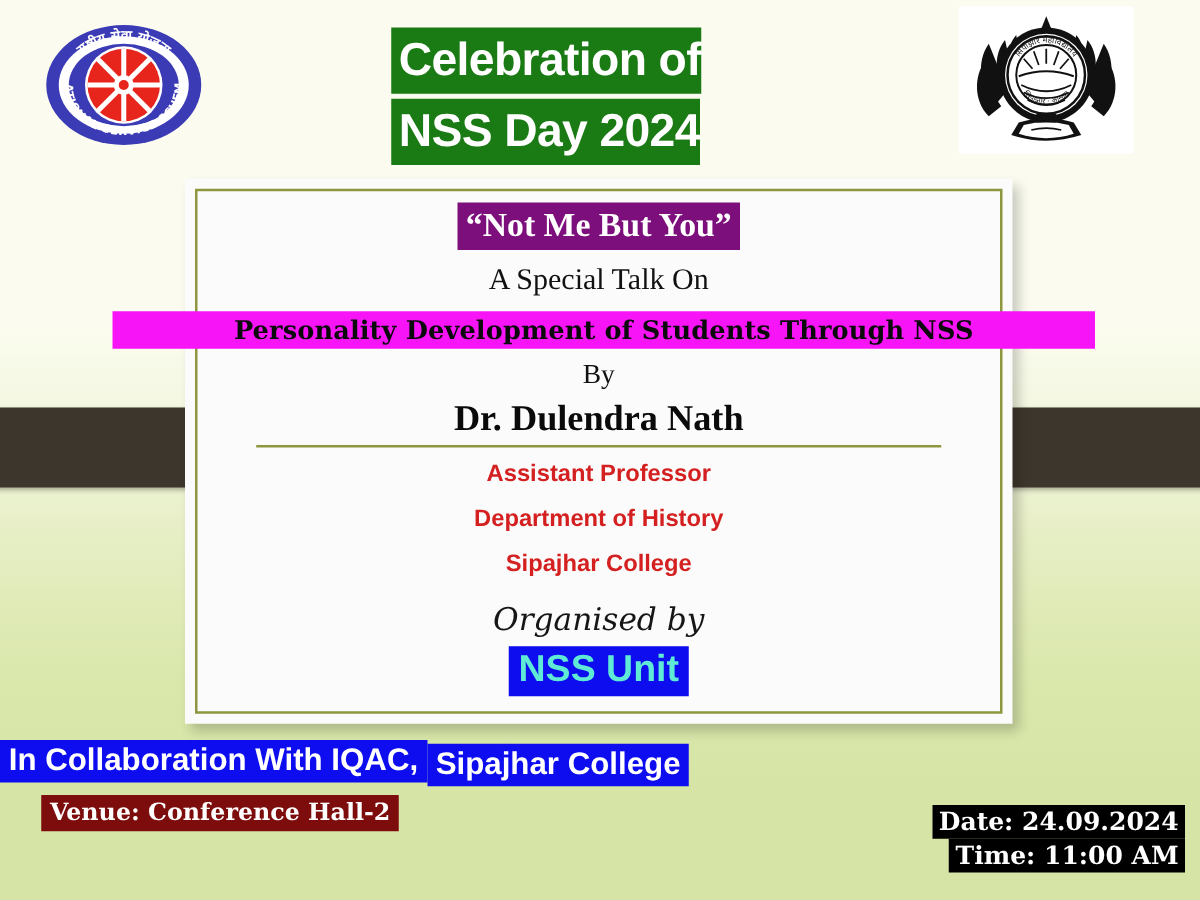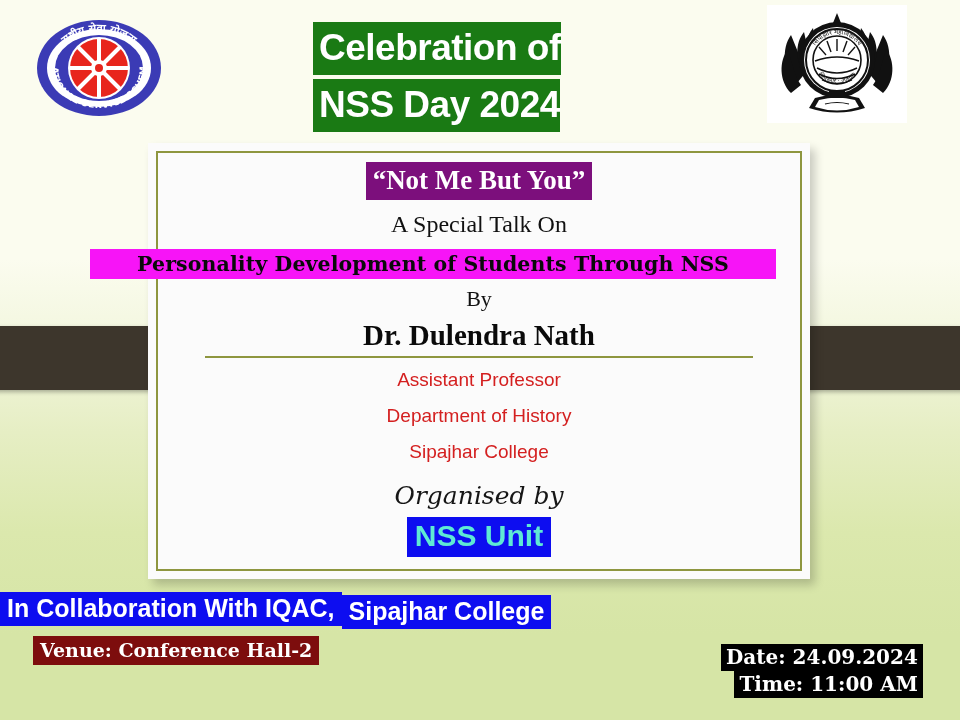--- a/index.html
+++ b/index.html
@@ -72,21 +72,21 @@
     font-family:"Liberation Serif", serif;font-weight:bold;
     font-size:27px;line-height:34px;padding:1px 7px 3px 7px;
   }
   .special-talk{
     margin-top:10px;
     font-family:"Liberation Serif", serif;
     font-size:24px;line-height:28px;color:#111111;
   }
 
   .topic-bar{
-    position:absolute;left:90px;top:249px;width:686px;height:30px;
+    position:absolute;left:90px;top:249px;width:786px;height:30px;
     background:#f714f7;z-index:6;
     display:flex;align-items:center;justify-content:center;
     font-family:"DejaVu Serif", serif;font-weight:bold;
     font-size:20.5px;letter-spacing:0.1px;color:#0a0a0a;
     white-space:nowrap;
   }
 
   .by-line{
     margin-top:48px;
     font-family:"Liberation Serif", serif;
@@ -95,21 +95,21 @@
   .speaker{
     margin-top:6px;
     font-family:"Liberation Serif", serif;font-weight:bold;
     font-size:29px;line-height:34px;color:#0a0a0a;
   }
   .speaker-rule{
     width:548px;height:2px;background:#8e963f;margin-top:4px;
   }
   .aff{
     margin-top:11px;
-    font-size:19px;line-height:22px;color:#d42020;font-weight:normal;
+    font-size:19px;line-height:22px;color:#d42020;font-weight:bold;
   }
   .aff.a2{margin-top:14px;}
   .aff.a3{margin-top:14px;}
 
   .organised{
     margin-top:18px;
     font-family:"DejaVu Serif", serif;font-style:italic;
     font-size:25px;line-height:30px;color:#161616;
   }
   .nss-unit{
@@ -132,21 +132,21 @@
   .collab-line.c2{margin-top:7px;}
 
   
   .venue{
     position:absolute;left:33px;top:636px;z-index:7;
     background:#7d0d0d;color:#ffffff;
     font-family:"DejaVu Serif", serif;font-weight:bold;
     font-size:19px;line-height:26px;padding:1px 7px 2px 7px;
   }
   .datetime{
-    position:absolute;left:721px;top:644px;z-index:7;
+    position:absolute;left:746px;top:644px;z-index:7;
     display:flex;flex-direction:column;align-items:flex-end;
   }
   .dt-line{
     background:#000000;color:#ffffff;
     font-family:"DejaVu Serif", serif;font-weight:bold;
     font-size:20px;line-height:26px;padding:0 5px 1px 5px;
   }
 </style>
 </head>
 <body>

